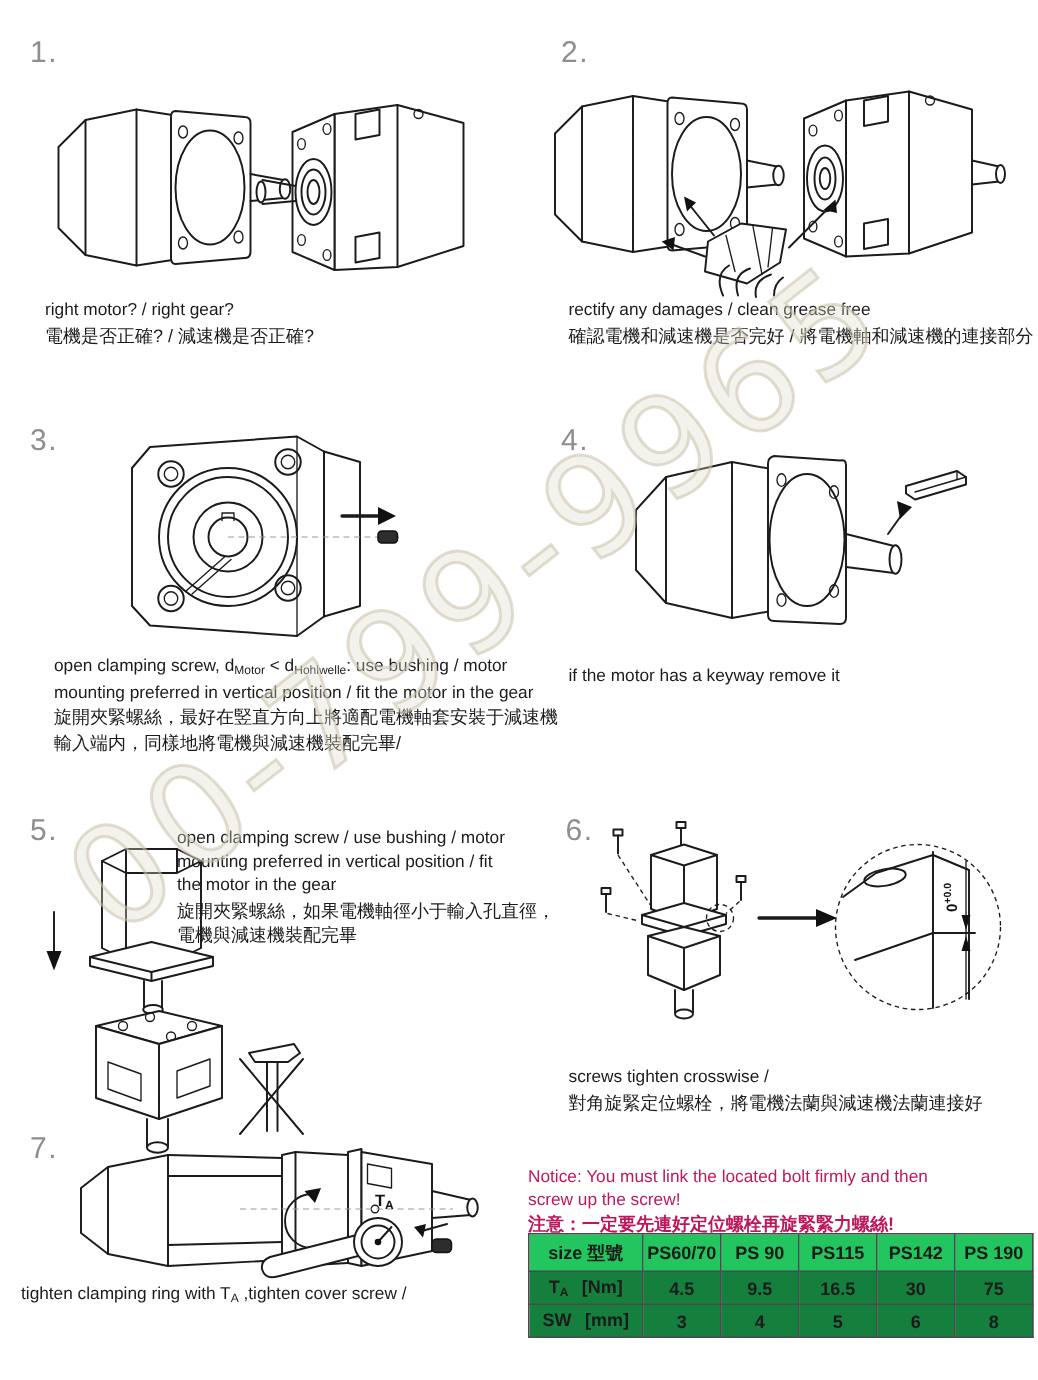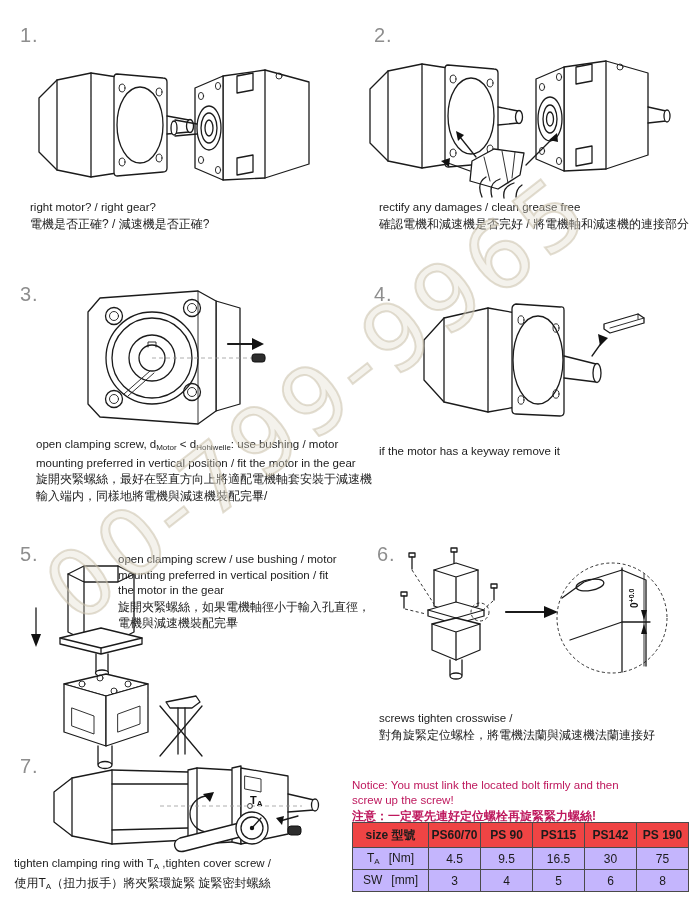--- a/index.html
+++ b/index.html
@@ -9,22 +9,22 @@
   .cap{position:absolute;}
   .cap .en{font-size:11.5px;line-height:15.5px;white-space:nowrap;}
   .cap .cn{font-size:12px;line-height:16.5px;font-weight:400;white-space:nowrap;}
   sub.sm{font-size:8px;vertical-align:-2px;}
   .notice{position:absolute;left:352px;top:778px;color:#be185d;}
   .notice .en{font-size:11.5px;line-height:15px;white-space:nowrap;}
   .notice .cn{font-size:12px;line-height:16px;font-weight:700;white-space:nowrap;}
   table.spec{position:absolute;left:352px;top:822px;border-collapse:collapse;
              font-size:12px;table-layout:fixed;}
   table.spec th,table.spec td{border:1px solid #4a4a4a;text-align:center;padding:0;}
-  table.spec th{background:#ef4444;height:24px;font-size:12px;}
-  table.spec td{height:21px;background:#c4b5fd;}
+  table.spec th{background:#22c55e;height:24px;font-size:12px;}
+  table.spec td{height:21px;background:#15803d;font-weight:bold;}
   td.lbl{text-align:left;padding-left:7px;}
   td.lbl .u{margin-left:9px;}
   .wm{position:absolute;left:58px;top:548px;width:880px;z-index:6;pointer-events:none;
       transform:rotate(-38deg);transform-origin:0 50%;
       font-family:"DejaVu Sans",sans-serif;font-size:92px;letter-spacing:6px;
       color:rgba(224,216,200,0.34);-webkit-text-stroke:2px rgba(203,193,171,0.55);}
   svg{position:absolute;overflow:visible;}
   .ln{fill:none;stroke:#1b1b1b;stroke-width:1.3;stroke-linejoin:round;stroke-linecap:round;}
   .fw{fill:#ffffff;stroke:#1b1b1b;stroke-width:1.3;stroke-linejoin:round;}
   .thin{stroke-width:0.9;}
@@ -316,21 +316,20 @@
       <text class="svgtxt" font-size="11" x="210" y="50"><tspan>T</tspan><tspan dy="2" font-size="8">A</tspan></text>
     </g>
     <g>
       <path class="ln" d="M258 62 L240 67"></path>
       <polygon class="hd" points="236,64 244,62 242,71"></polygon>
       <rect class="dk" x="248" y="72" width="13" height="9" rx="3"></rect>
     </g>
   </svg>
   <div class="cap" style="left:14px;top:856px;text-align:center;">
     <div class="en"><span>tighten clamping ring with T</span><sub class="sm">A</sub><span> ,tighten cover screw /</span></div>
-    <div class="cn"><span>使用T</span><sub class="sm">A</sub><span>（扭力扳手）將夾緊環旋緊 旋緊密封螺絲</span></div>
   </div>
 
   <div class="notice">
     <div class="en">Notice: You must link the located bolt firmly and then</div>
     <div class="en">screw up the screw!</div>
     <div class="cn">注意：一定要先連好定位螺栓再旋緊緊力螺絲!</div>
   </div>
 
   <table class="spec">
     <colgroup>

